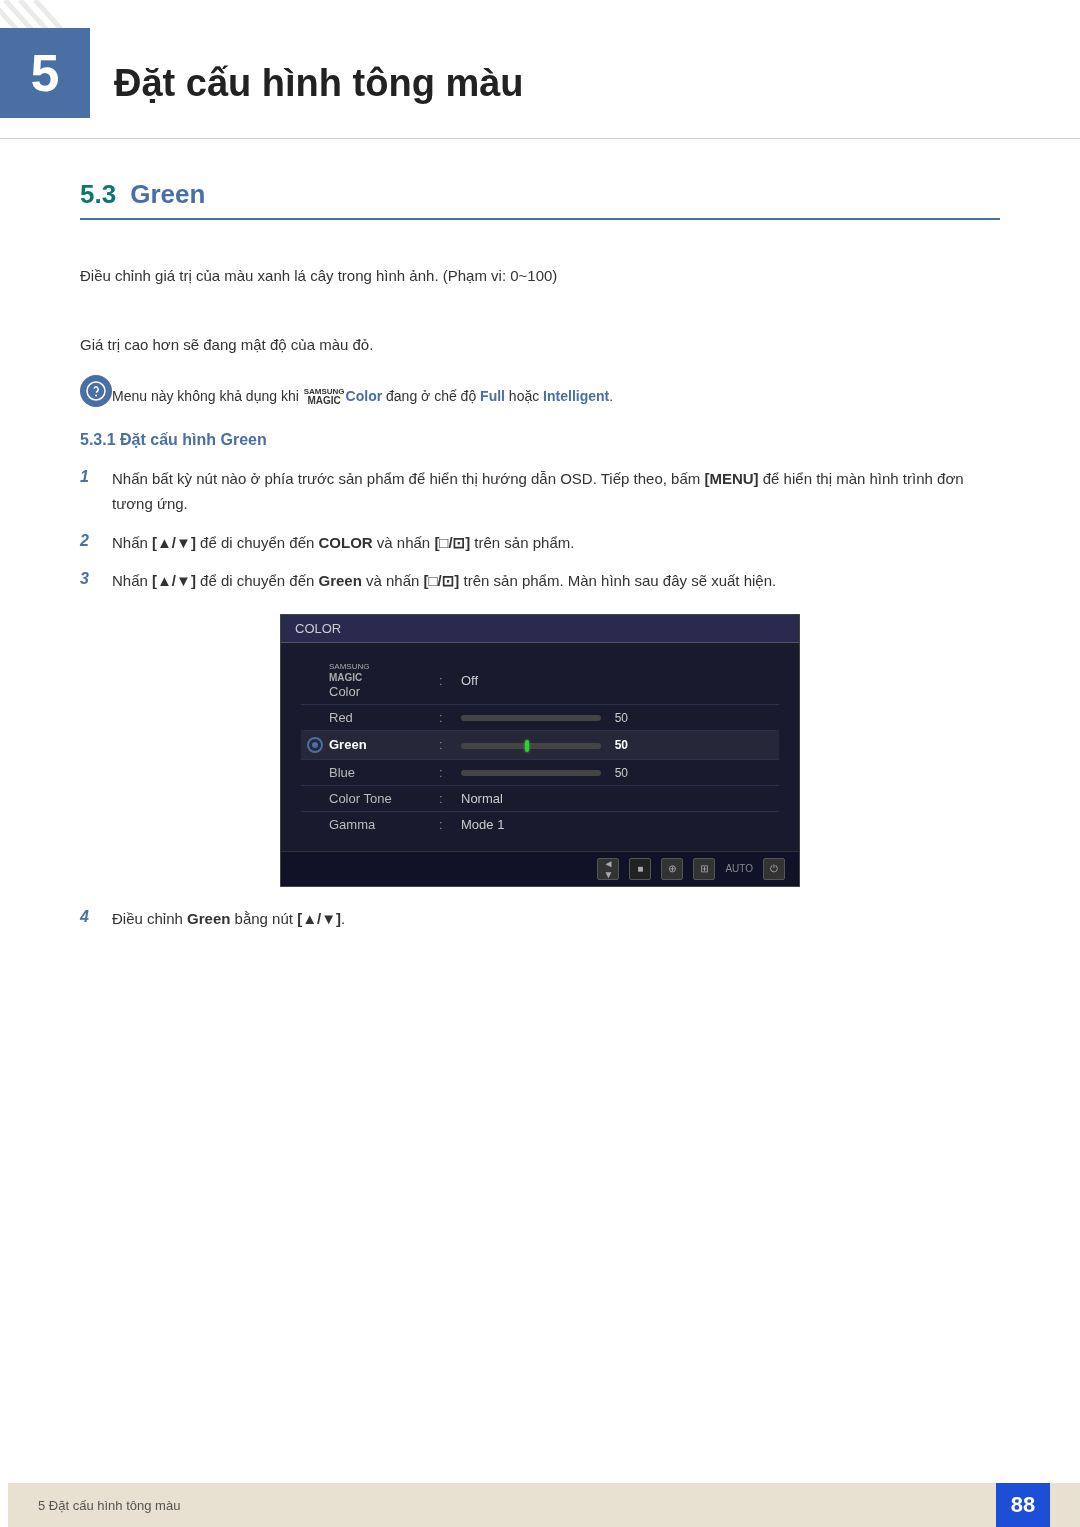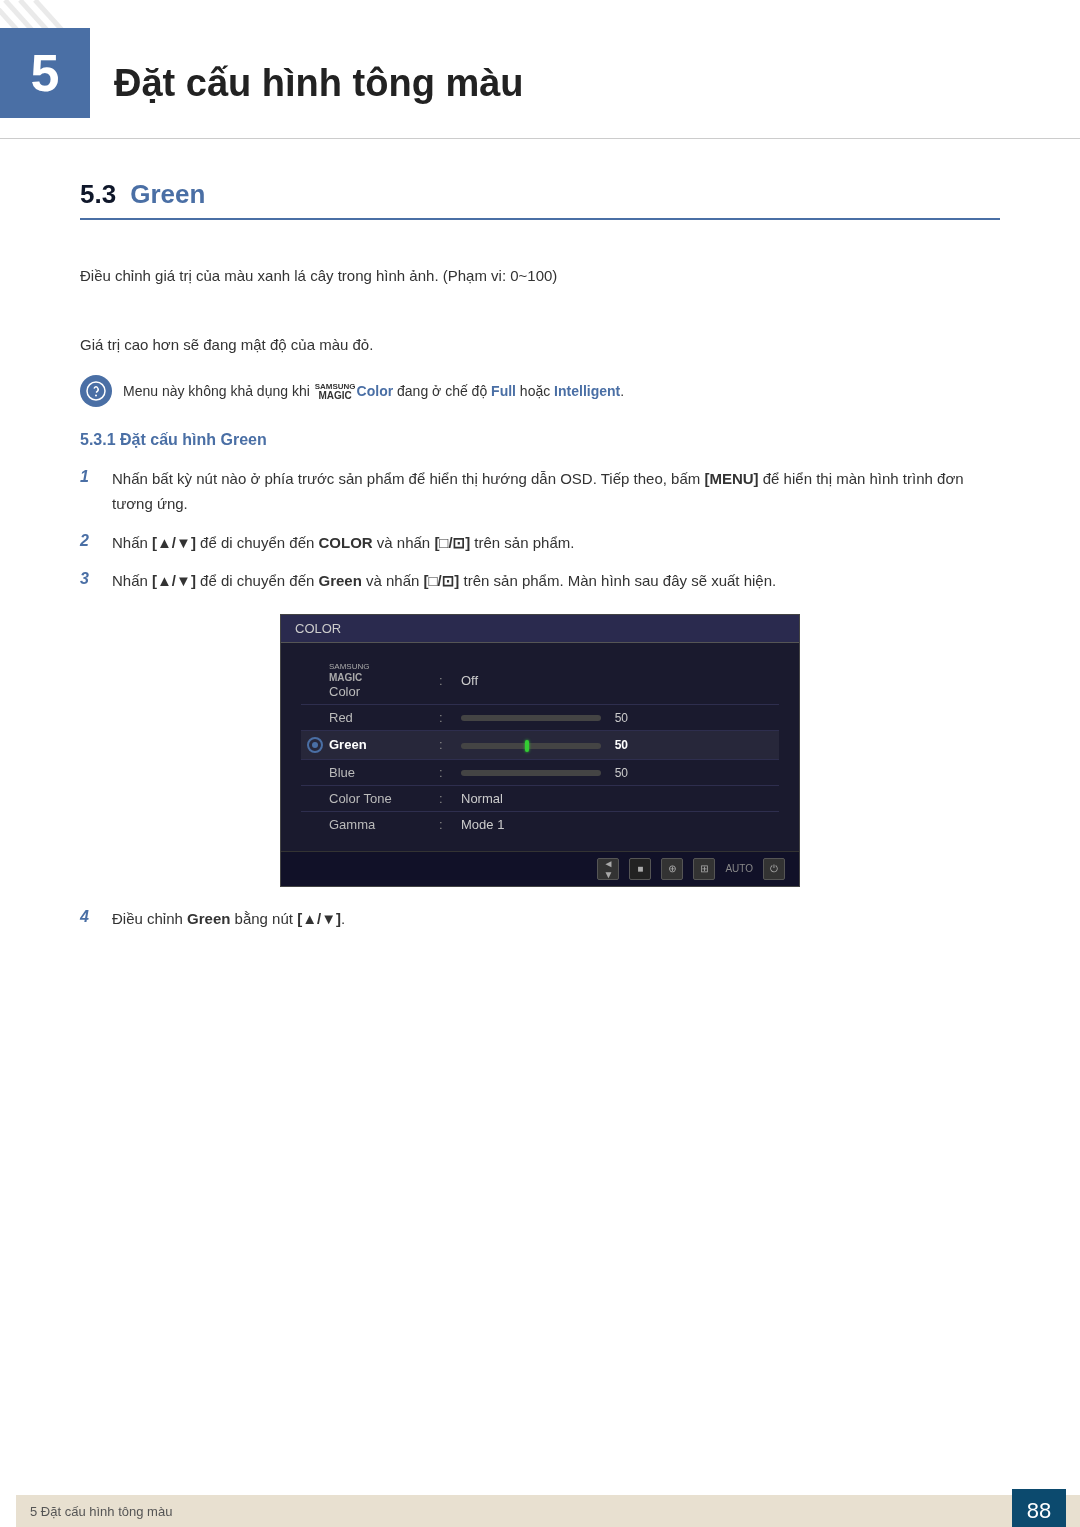--- a/index.html
+++ b/index.html
@@ -60,42 +60,42 @@
       display: flex;
       align-items: baseline;
       gap: 14px;
       margin-bottom: 28px;
       border-bottom: 2px solid #4a6fa5;
       padding-bottom: 8px;
     }
     .section-number {
       font-size: 26px;
       font-weight: bold;
-      color: #0f172a;
+      color: #0f766e;
     }
     .section-title {
       font-size: 26px;
       font-weight: bold;
       color: #4a6fa5;
     }
 
     
     .body-text {
       font-size: 15px;
       line-height: 1.7;
       color: #333;
       margin-bottom: 10px;
       margin-top: 43px;
     }
 
     
     .note-box {
       display: flex;
-      align-items: center;
-      gap: 11px;
+      align-items: flex-end;
+      gap: 0;
       margin: 18px 0 24px 0;
       padding: 0;
     }
     .note-text {
       font-size: 14px;
       color: #333;
       line-height: 1.6;
     }
     .note-text .bold { font-weight: bold; }
     .note-text .colored { color: #4a6fa5; font-weight: bold; }
@@ -294,38 +294,38 @@
       color: white;
       font-size: 13px;
       font-style: italic;
       font-weight: bold;
     }
 
     
     .footer {
       position: absolute;
       bottom: 0;
-      left: 16px;
+      left: 8px;
       right: 0;
-      height: 32px;
+      height: 44px;
       background: #e8e0d0;
       display: flex;
       align-items: center;
       justify-content: space-between;
-      padding: 0 14px;
+      padding: 0 30px;
     }
     .footer-text {
       font-size: 13px;
       color: #555;
     }
     .footer-page {
-      background: #0c4a6e;
+      background: #1d4ed8;
       color: #fff;
       font-size: 22px;
-      font-weight: normal;
+      font-weight: bold;
       width: 54px;
       height: 44px;
       display: flex;
       align-items: center;
       justify-content: center;
     }
 
     
     .header-wrapper {
       position: relative;

